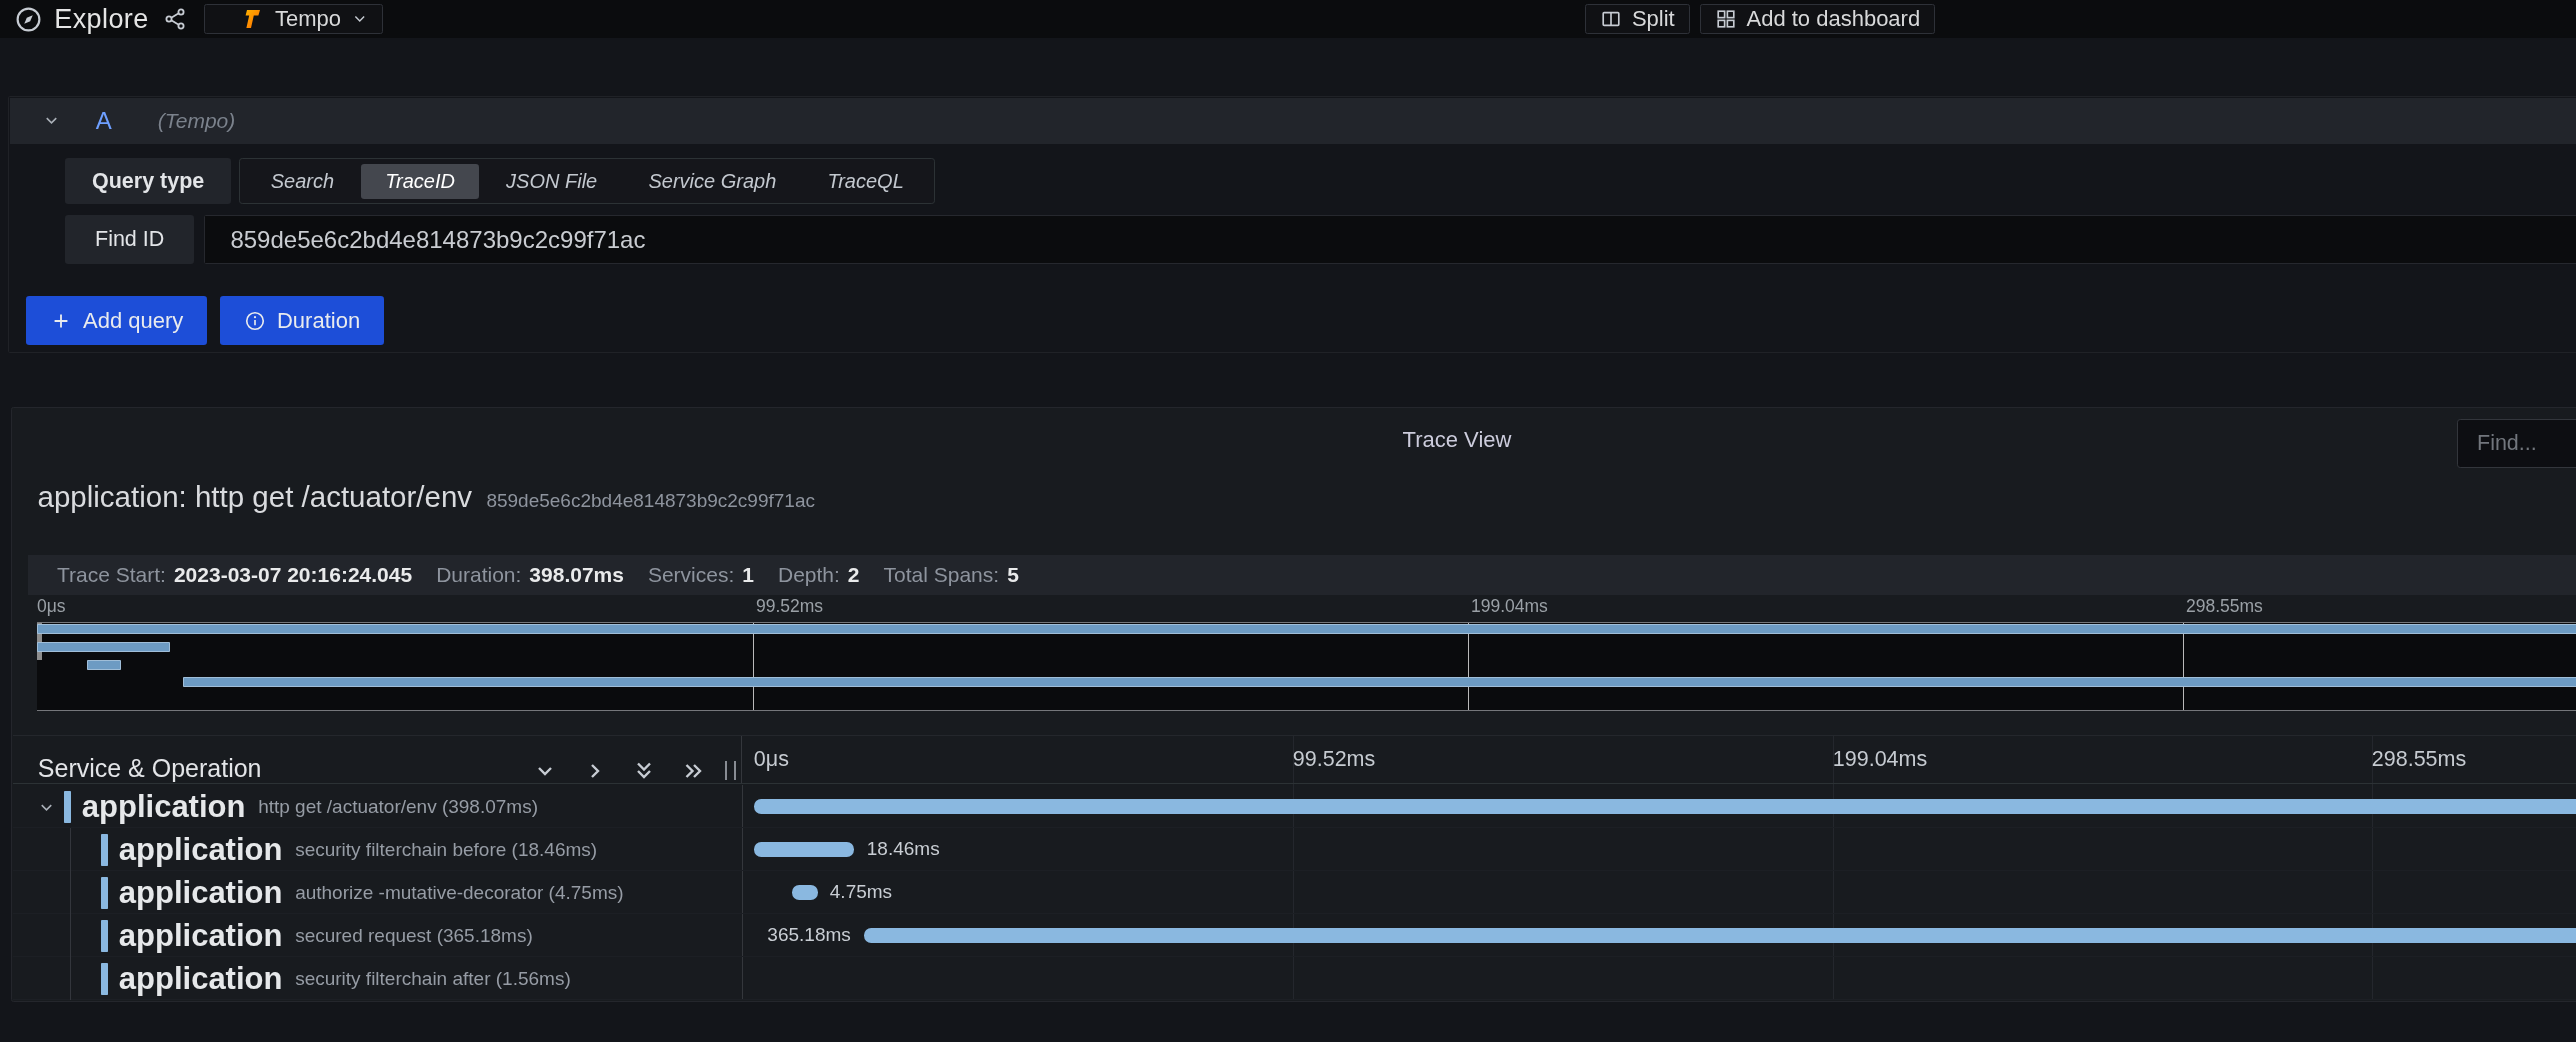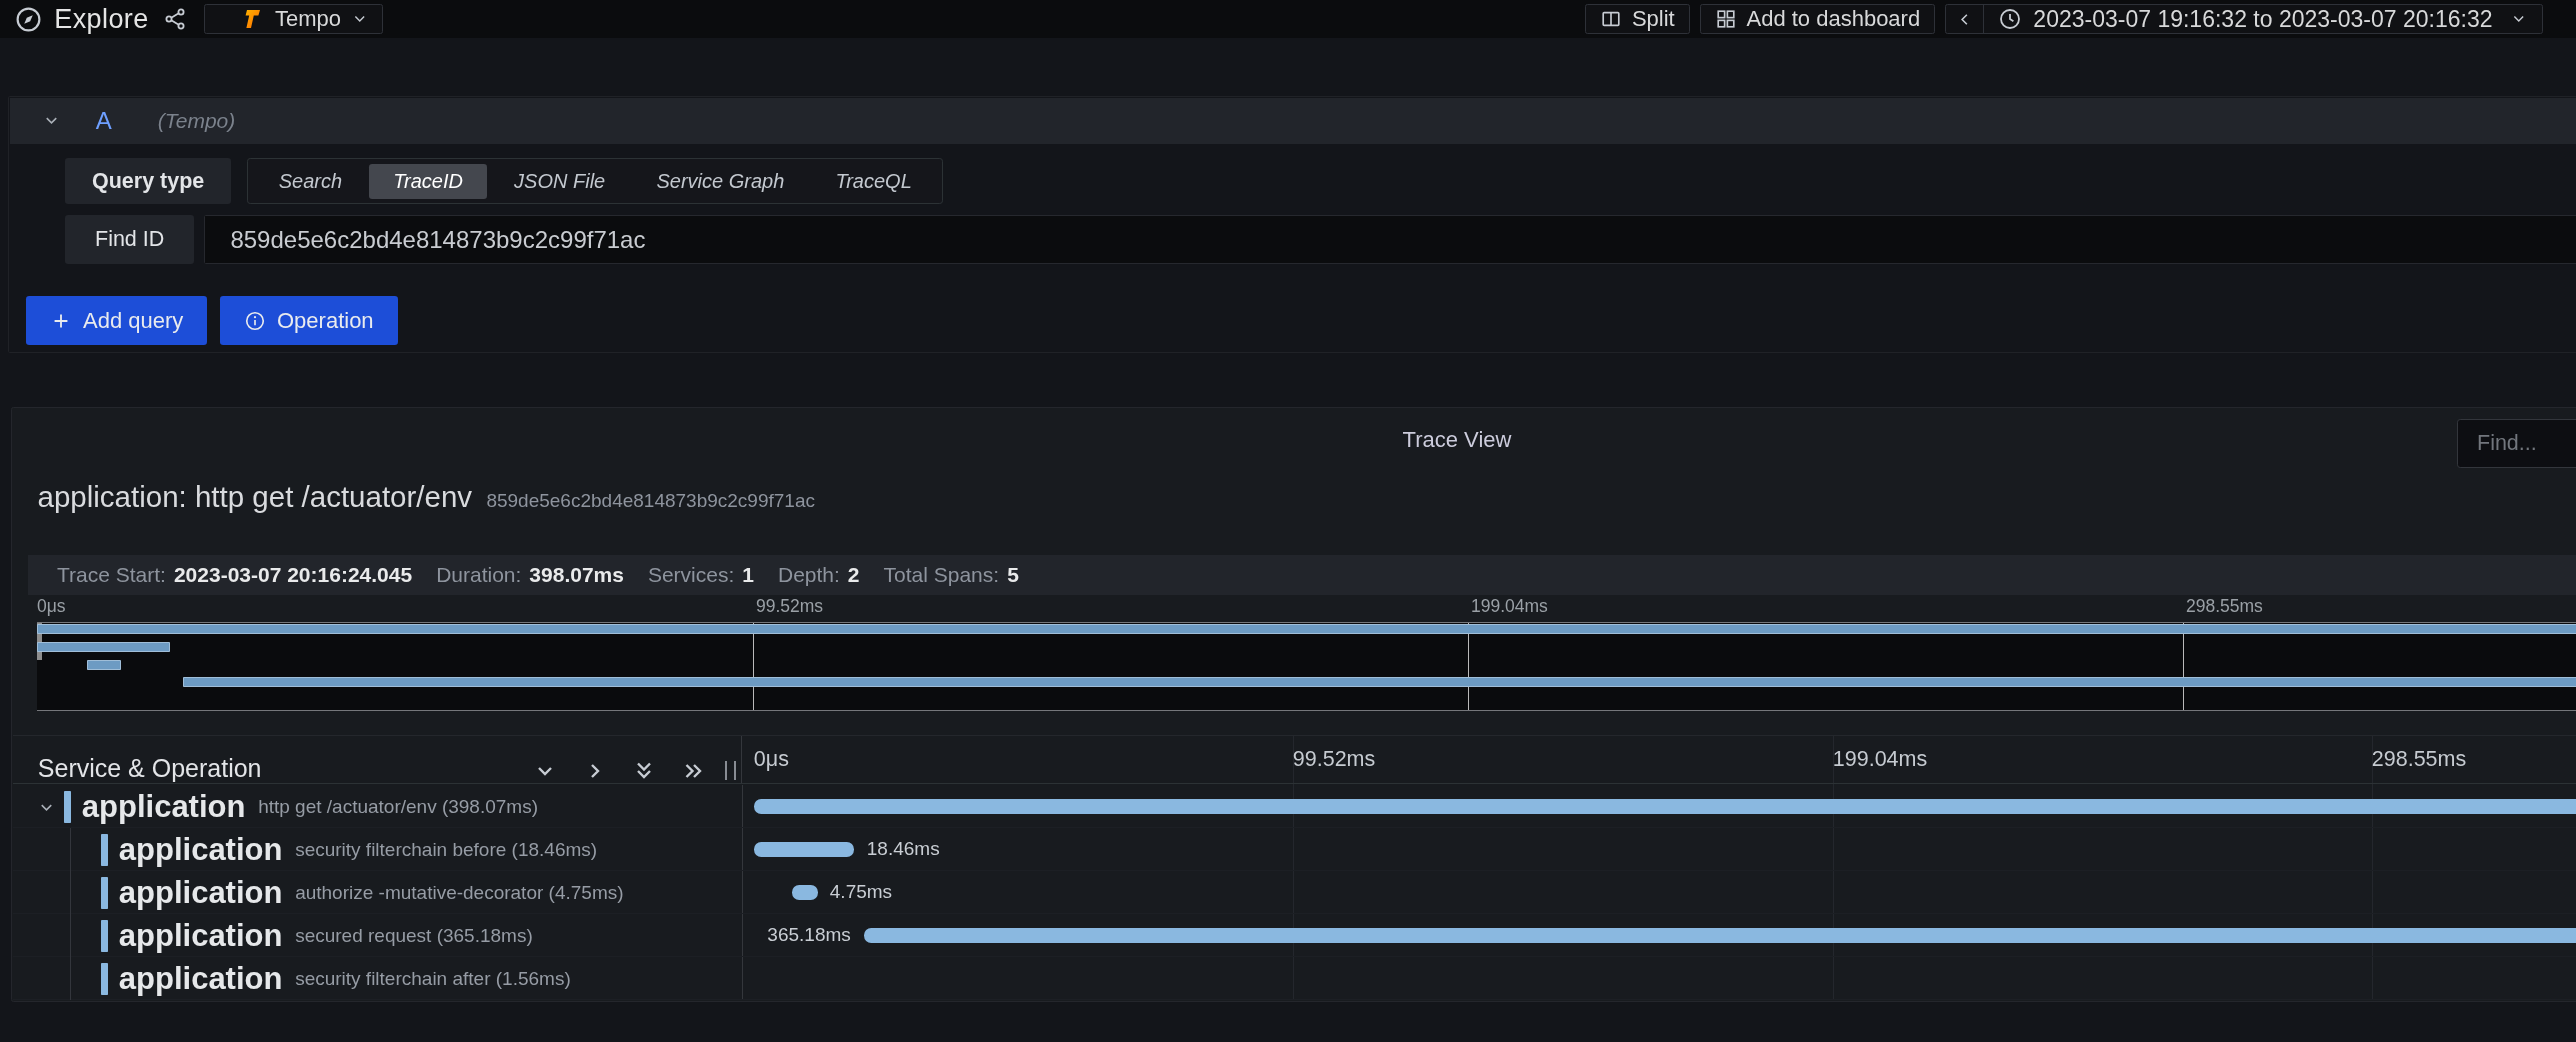--- a/index.html
+++ b/index.html
@@ -29,21 +29,21 @@
   .tp-main { display: flex; align-items: center; gap: 11px; padding: 0 14.3px; font-size: 23px; color: #d8d9da; cursor: pointer; }
 
   
   .q-wrap { position: absolute; left: 8px; top: 96px; width: 2887px; height: 257px;
     border: 0.8px solid #202227; border-radius: 1.6px; }
   .q-header { position: absolute; left: 0.8px; right: 0.8px; top: 0.8px; height: 46px;
     background: #22252b; display: flex; align-items: center; padding-left: 32px; }
   .q-collapse { color: #aab0b8; cursor: pointer; display: flex; }
   .q-refid { margin-left: 35px; color: #6e9fff; font-size: 24px; font-weight: 500; }
   .q-dshint { margin-left: 46px; color: #7b828c; font-size: 21px; font-style: italic; }
-  .q-tabsrow { position: absolute; left: 56px; top: 61px; height: 46px; display: flex; gap: 16px; }
+  .q-tabsrow { position: absolute; left: 56px; top: 61px; height: 46px; display: flex; gap: 8px; }
   .chip { background: #22252b; border-radius: 3.2px; padding: 0 27px; height: 46px;
     line-height: 46px; font-size: 21.5px; font-weight: 600; color: #e3e5e8; white-space: nowrap; }
   .radio-group { display: flex; align-items: center; gap: 3.2px; padding: 0 6.4px;
     border: 0.8px solid #2c3235; border-radius: 3.2px; background: #15161b; }
   .radio-item { height: 35px; line-height: 35px; padding: 0 24px; font-size: 20px;
     color: #c3c8cf; border-radius: 3.2px; cursor: pointer; white-space: nowrap; font-style: italic; }
   .radio-item.selected { background: #44474e; color: #ffffff; font-weight: 500; }
   .q-idrow { position: absolute; left: 56px; top: 118px; height: 49px; display: flex; }
   .chip2 { background: #22252b; border-radius: 3.2px; padding: 0 30px; height: 49px;
     line-height: 49px; font-size: 21.5px; color: #e3e5e8; white-space: nowrap; }
@@ -166,41 +166,20 @@
         <span class="icon-gray">
           <svg width="22" height="22" viewBox="0 0 24 24" fill="none" stroke="currentColor" stroke-width="1.8">
             <rect x="3.5" y="3.5" width="7" height="7"></rect>
               <rect x="13.5" y="3.5" width="7" height="7"></rect>
             <rect x="3.5" y="13.5" width="7" height="7"></rect>
               <rect x="13.5" y="13.5" width="7" height="7"></rect>
           </svg>
         </span>
         <span>Add to dashboard</span>
       </button>
-      <div class="timepicker">
-        <div class="tp-prev">
-          <svg width="19" height="19" viewBox="0 0 24 24" fill="none" stroke="currentColor" stroke-width="2">
-              <polyline points="15 6 9 12 15 18"></polyline>
-            </svg>
-        </div>
-        <div class="tp-main">
-          <span class="icon-gray">
-            <svg width="24" height="24" viewBox="0 0 24 24" fill="none" stroke="currentColor" stroke-width="1.8">
-              <circle cx="12" cy="12" r="9"></circle>
-                <path d="M12 7v5l3.4 2.2"></path>
-            </svg>
-          </span>
-          <span>2023-03-07 19:16:32 to 2023-03-07 20:16:32</span>
-          <span class="icon-gray" style="margin-left:6.4px">
-            <svg width="17.5" height="17.5" viewBox="0 0 24 24" fill="none" stroke="currentColor" stroke-width="2">
-                <polyline points="6 9 12 15 18 9"></polyline>
-              </svg>
-          </span>
-        </div>
-      </div>
     </div>
   </div>
 
   <div class="q-wrap">
     <div class="q-header">
       <span class="q-collapse">
         <svg width="19" height="19" viewBox="0 0 24 24" fill="none" stroke="currentColor" stroke-width="2">
             <polyline points="6 9 12 15 18 9"></polyline>
           </svg>
       </span>
@@ -233,21 +212,21 @@
       <span>Add query</span>
     </button>
     <button class="gray-btn">
       <span>
         <svg width="22" height="22" viewBox="0 0 24 24" fill="none" stroke="currentColor" stroke-width="1.8">
           <circle cx="12" cy="12" r="9"></circle>
             <line x1="12" y1="11" x2="12" y2="16.5"></line>
             <circle cx="12" cy="7.8" r="1.2" fill="currentColor" stroke="none"></circle>
         </svg>
       </span>
-      <span>Operation</span>
+      <span>Duration</span>
     </button>
   </div>
 
   <div class="panel">
     <div class="tv-title">Trace View</div>
     <input class="tv-find" type="text" placeholder="Find..." style="">
 
     <div class="trace-title-row">
       <span class="trace-title">application: http get /actuator/env</span>
       <span class="trace-id-sm">859de5e6c2bd4e814873b9c2c99f71ac</span>

